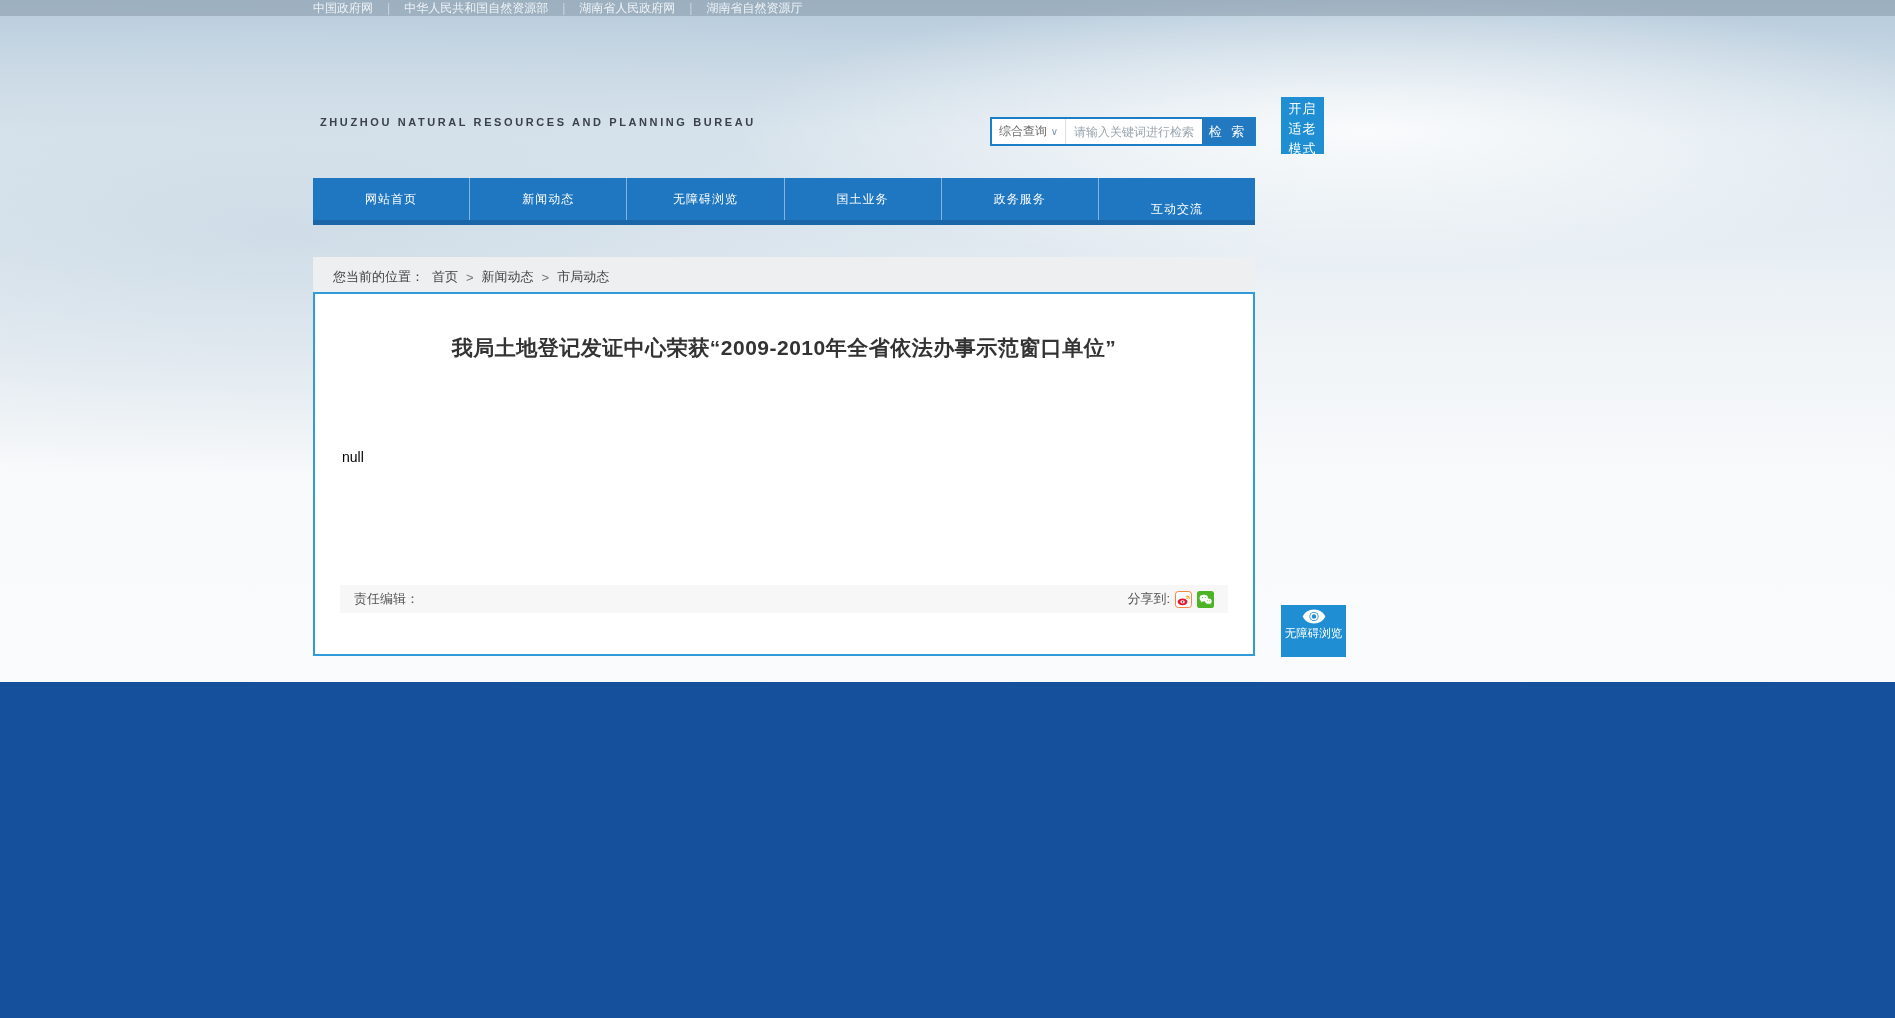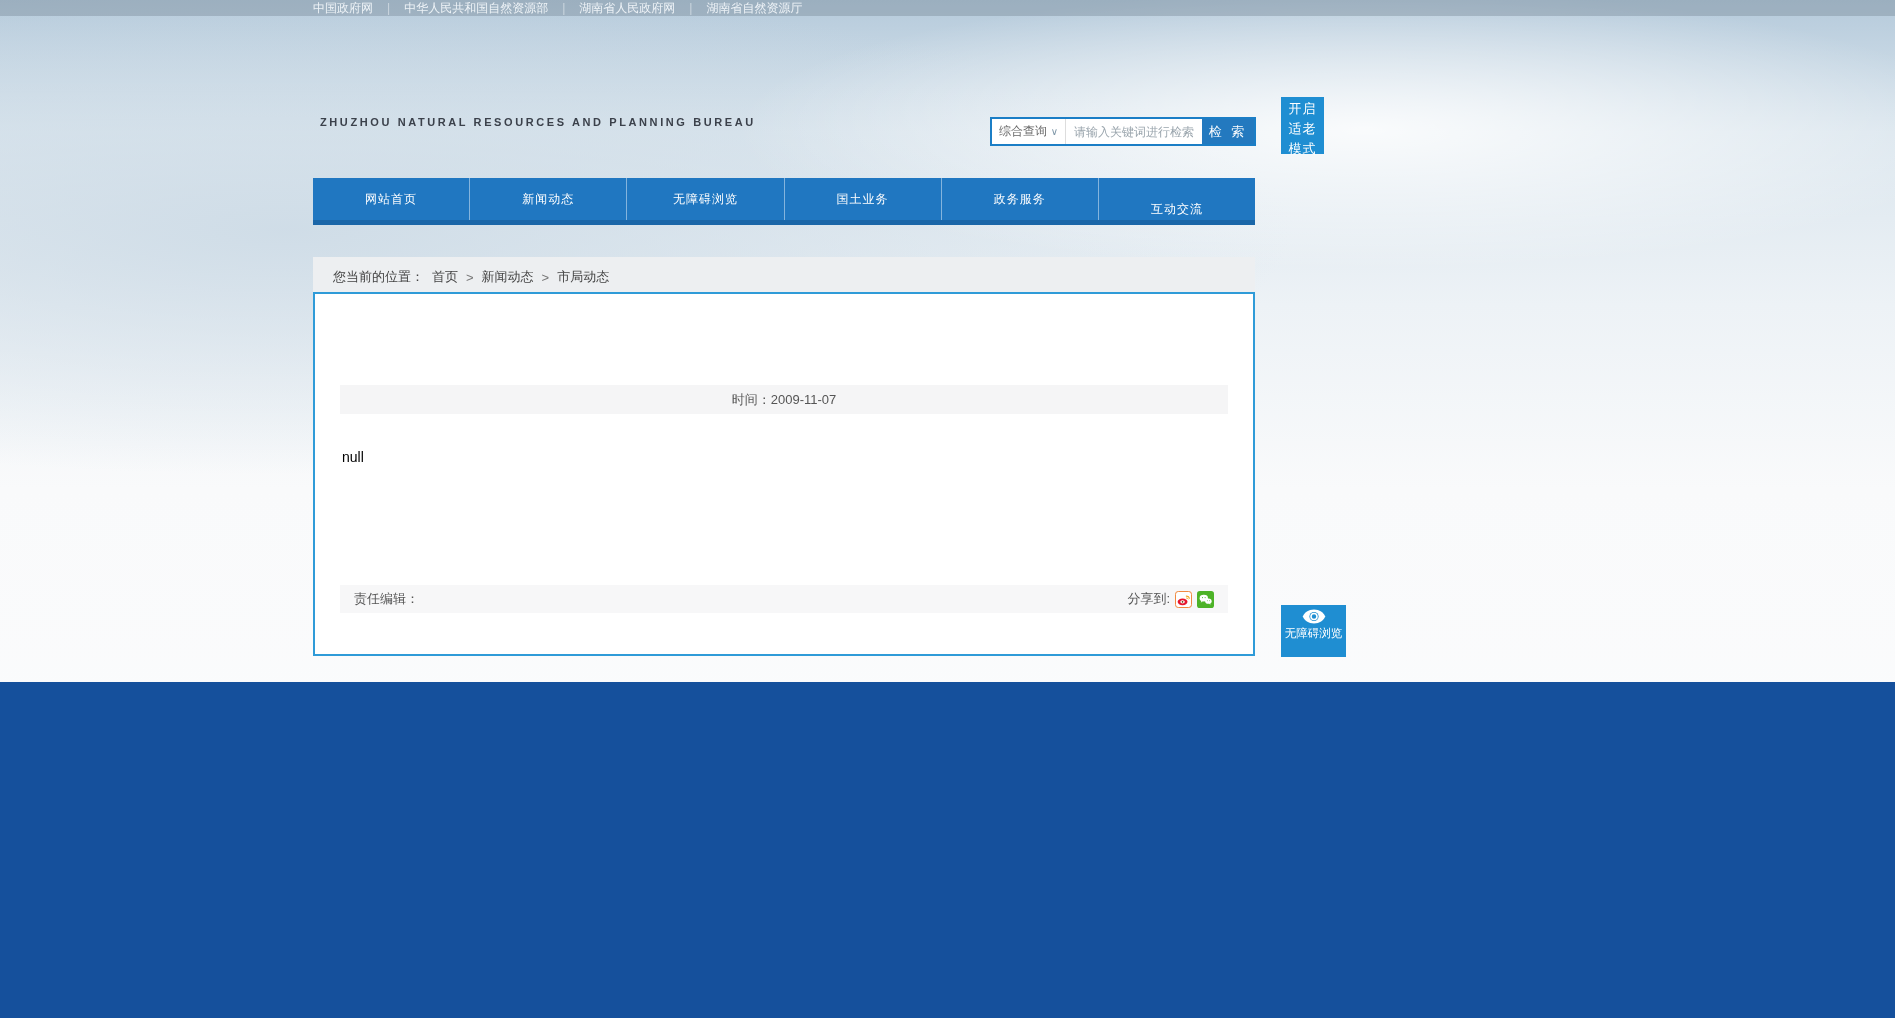--- a/index.html
+++ b/index.html
@@ -151,24 +151,21 @@
   <div class="breadcrumb">
     <span>您当前的位置：</span>
     <span class="crumb">首页</span>
     <span class="bsep">&gt;</span>
     <span class="crumb">新闻动态</span>
     <span class="bsep">&gt;</span>
     <span class="crumb">市局动态</span>
   </div>
 
   <div class="card">
-    <div class="time-bar">
-      <span>时间：</span>
-      <span>2009-11-07</span>
-    </div>
+    <div class="card-title">我局土地登记发证中心荣获“2009-2010年全省依法办事示范窗口单位”</div>
     <div class="article-body">null</div>
     <div class="editor-bar">
       <span>责任编辑：</span>
       <span class="share-group">
         <span>分享到:</span>
         <svg class="share-ic" viewBox="0 0 18 18">
           <rect x="0.5" y="0.5" width="17" height="17" rx="3" fill="#fff" stroke="#f08030"></rect>
           <ellipse cx="8" cy="11.5" rx="5.2" ry="3.6" fill="#e6162d"></ellipse>
           <ellipse cx="8" cy="11.5" rx="2.4" ry="1.8" fill="#fff"></ellipse>
           <circle cx="8" cy="11.5" r="0.9" fill="#5b3b10"></circle>

